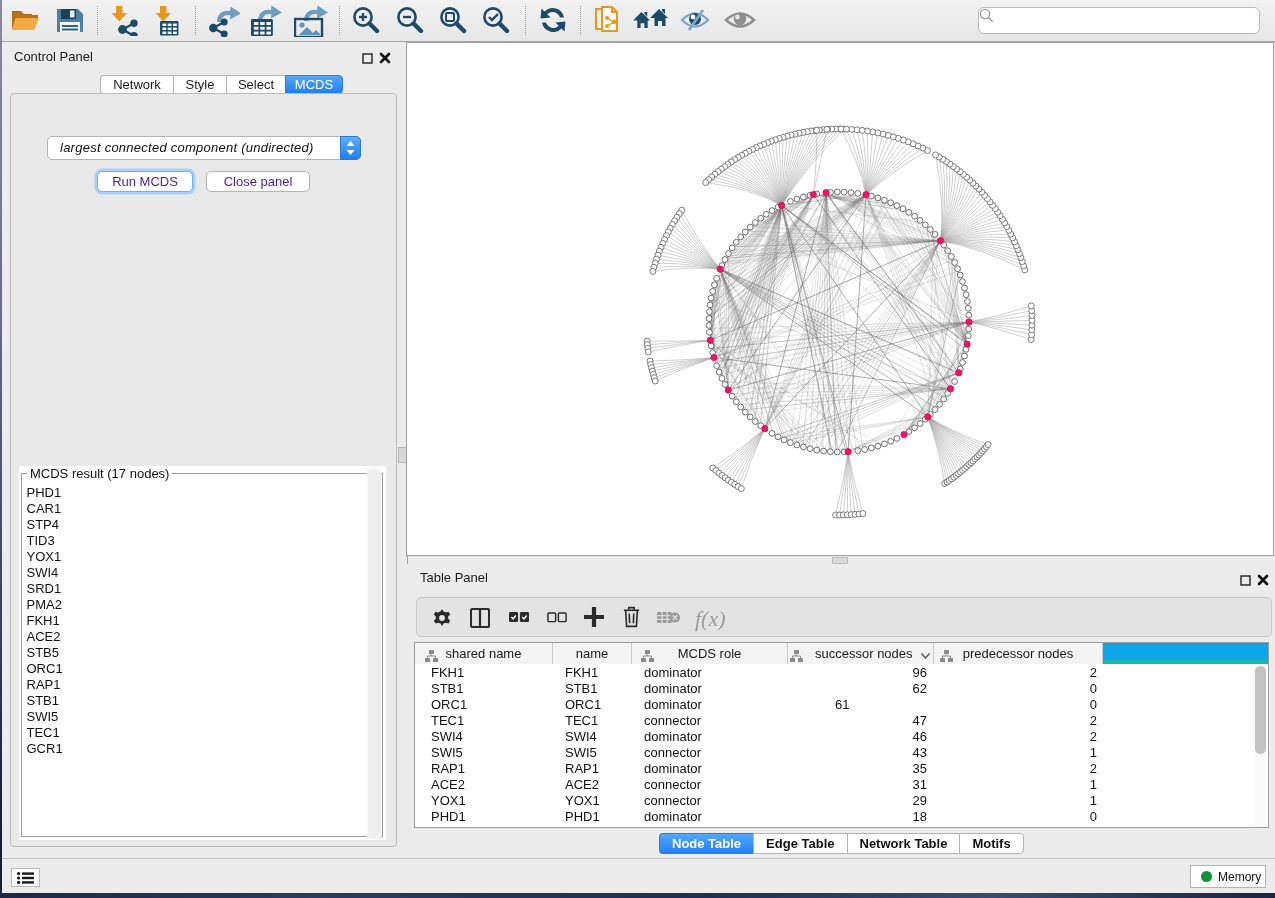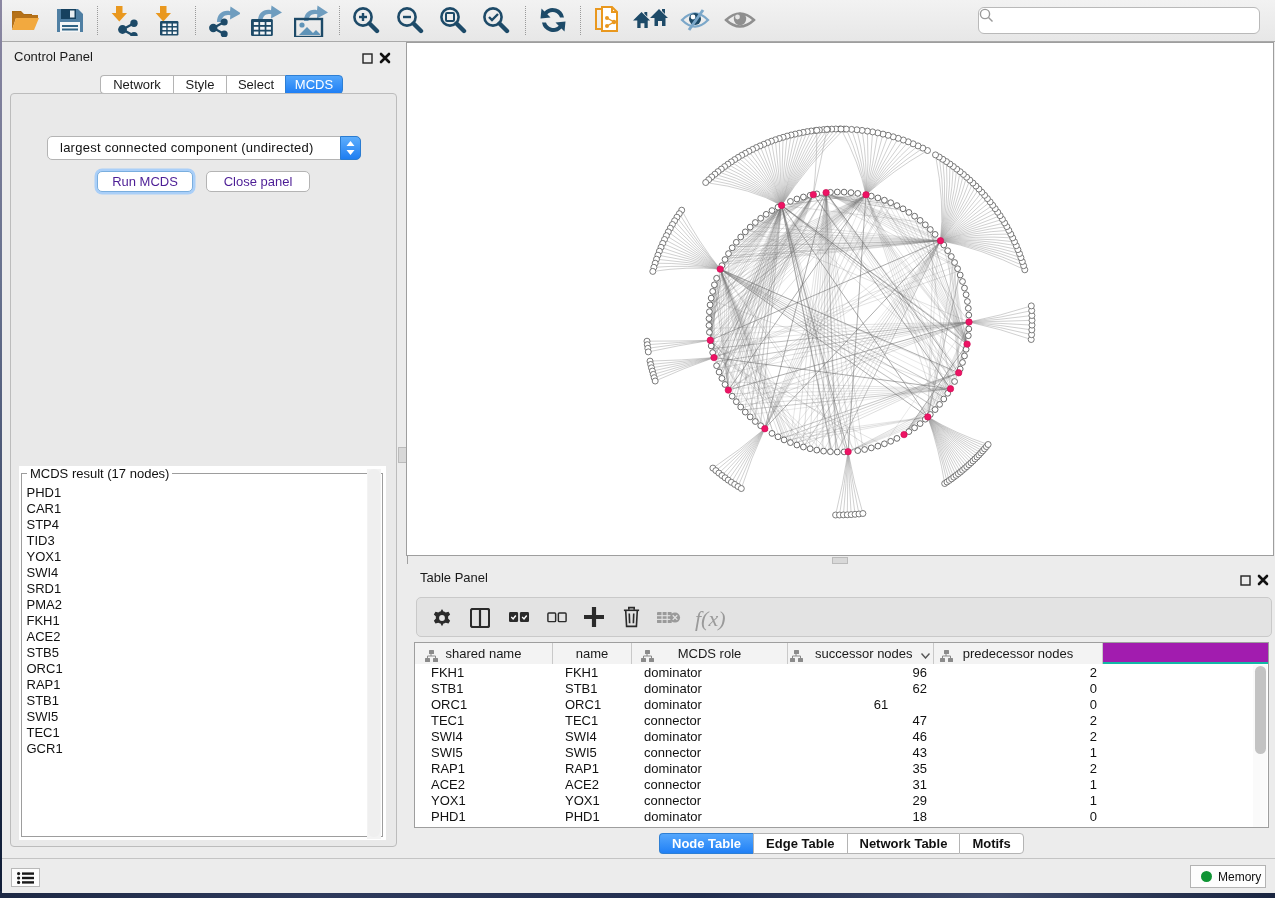--- a/index.html
+++ b/index.html
@@ -24,21 +24,21 @@
 .cptab { border:1px solid #b4b4b4; border-right:none; background:#fff;
   line-height:17px; text-align:center; }
 .cptab:nth-child(1){width:73px}.cptab:nth-child(2){width:53px}.cptab:nth-child(3){width:59px}.cptab:nth-child(4){width:58px}
 .cptab.first { border-radius:4px 0 0 4px; }
 .cptab.sel { background:linear-gradient(#53a6fb,#1f7ff5); color:#fff; border-color:#2e7fd4;
   border-radius:0 4px 4px 0; border-right:1px solid #2e7fd4; }
 #cp-box { position:absolute; left:8px; top:51px; width:387px; height:754px;
   background:#e9e9e9; border:1px solid #bcbcbc; border-radius:4px; }
 #opt-label { position:absolute; left:0; top:21px; width:100%; text-align:center; font-size:13px; color:#111; }
 #dropdown { position:absolute; left:36px; top:42px; width:314px; height:24px; background:#fff;
-  border:1px solid #b4b4b4; border-radius:5px; font-size:13px; color:#111; line-height:22px; }
+  border:1px solid #b4b4b4; border-radius:5px; font-size:13px; color:#111; line-height:22px;font-style:italic; }
 #dropdown .dtext { padding-left:12px; letter-spacing:0.25px; }
 #dropdown .spin { position:absolute; right:-1px; top:-1px; width:21px; height:24px;
   background:linear-gradient(#5eaefc,#1e7ef1); border-radius:0 5px 5px 0; border:1px solid #2a7cd2; }
 .btn { position:absolute; height:21px; background:#fff; border:1px solid #b4b4b4; border-radius:5px;
   font-size:13px; color:#4c1d95; text-align:center; }
 #btn-run { left:86px; top:77px; width:96px; line-height:19px; box-shadow:0 0 0 2.5px #aacff8; border-color:#7aaede; }
 #btn-close { left:195px; top:77px; width:104px; line-height:19px; }
 #mcds-box { position:absolute; left:8px; top:372px; width:367px; height:374px; background:#fff; }
 #mcds-border { position:absolute; left:2px; top:7px; width:362px; height:364px; border:1px solid #9d9d9d; }
 #mcds-label { position:absolute; left:8px; top:0px; background:#fff; padding:0 3px; font-size:13px; color:#111; }
@@ -57,22 +57,22 @@
 .tl { position:absolute; top:3.5px; width:12px; height:12px; border-radius:50%; }
 #netcanvas { position:absolute; left:0; top:18px; width:866px; height:494px; background:#fff; }
 #hsplit-handle { position:absolute; left:830px; top:557px; width:16px; height:7px; background:#d8d8d8; border:1px solid #bbb; }
 
 #tpanel { position:absolute; left:404px; top:564px; width:869px; height:295px; background:#ececec; }
 #tp-title { position:absolute; left:14px; top:6px; font-size:13px; color:#1a1a1a; }
 #tp-toolbar { position:absolute; left:10px; top:33px; width:856px; height:40px;
   background:#e3e3e3; border:1px solid #c9c9c9; border-radius:5px; }
 .tpi { position:absolute; }
 #tp-table { position:absolute; left:8px; top:78px; width:855px; height:186px; background:#fff; border:1px solid #9e9e9e; }
-#tp-header { position:absolute; left:0; top:0; width:100%; height:21px; background:#a21caf;
-  border-bottom:2px solid #14b8a6; font-size:13px; color:#1a1a1a; }
+#tp-header { position:absolute; left:0; top:0; width:100%; height:21px; background:#0ea5e9;
+  border-bottom:4px solid #14b8a6; font-size:13px; color:#1a1a1a; }
 .hcell { position:absolute; top:0; height:21px; line-height:21px; text-align:center; border-right:1px solid #c9c9c9; background:#f3f3f3; }
 .hic { position:absolute; left:6px; top:4px; }
 .sar { position:relative; top:0px; margin-left:4px; }
 .trow { position:absolute; left:0; width:100%; height:16px; font-size:13px; color:#111; line-height:16px; }
 .trow span { position:absolute; }
 #tp-vscroll { position:absolute; right:1px; top:22px; width:14px; height:162px; background:#fafafa; }
 #tp-vthumb { position:absolute; left:2px; top:1px; width:11px; height:88px; background:#c3c3c3; border-radius:6px; }
 #tp-tabs { position:absolute; left:253px; top:269px; height:21px; display:flex; font-size:13px; }
 .tptab { border:1px solid #b4b4b4; border-right:none; background:#fff; padding:0 12px; line-height:19px; color:#111;font-weight:bold; }
 .tptab.sel { background:linear-gradient(#55a7fc,#2080f6); color:#fff; border-color:#2e7fd4; border-radius:4px 0 0 4px; }
@@ -1235,21 +1235,21 @@
 <span style="left:16px">STB1</span>
           <span style="left:150px">STB1</span>
           <span style="left:229px">dominator</span>
 <span style="left:420px;width:92px;text-align:right">62</span>
           <span style="left:590px;width:92px;text-align:right">0</span>
         </div>
 <div class="trow" style="top:54px">
 <span style="left:16px">ORC1</span>
           <span style="left:150px">ORC1</span>
           <span style="left:229px">dominator</span>
-<span style="left:420px;width:92px;text-align:center">61</span>
+<span style="left:420px;width:92px;text-align:left">61</span>
           <span style="left:590px;width:92px;text-align:right">0</span>
         </div>
 <div class="trow" style="top:70px">
 <span style="left:16px">TEC1</span>
           <span style="left:150px">TEC1</span>
           <span style="left:229px">connector</span>
 <span style="left:420px;width:92px;text-align:right">47</span>
           <span style="left:590px;width:92px;text-align:right">2</span>
         </div>
 <div class="trow" style="top:86px">

